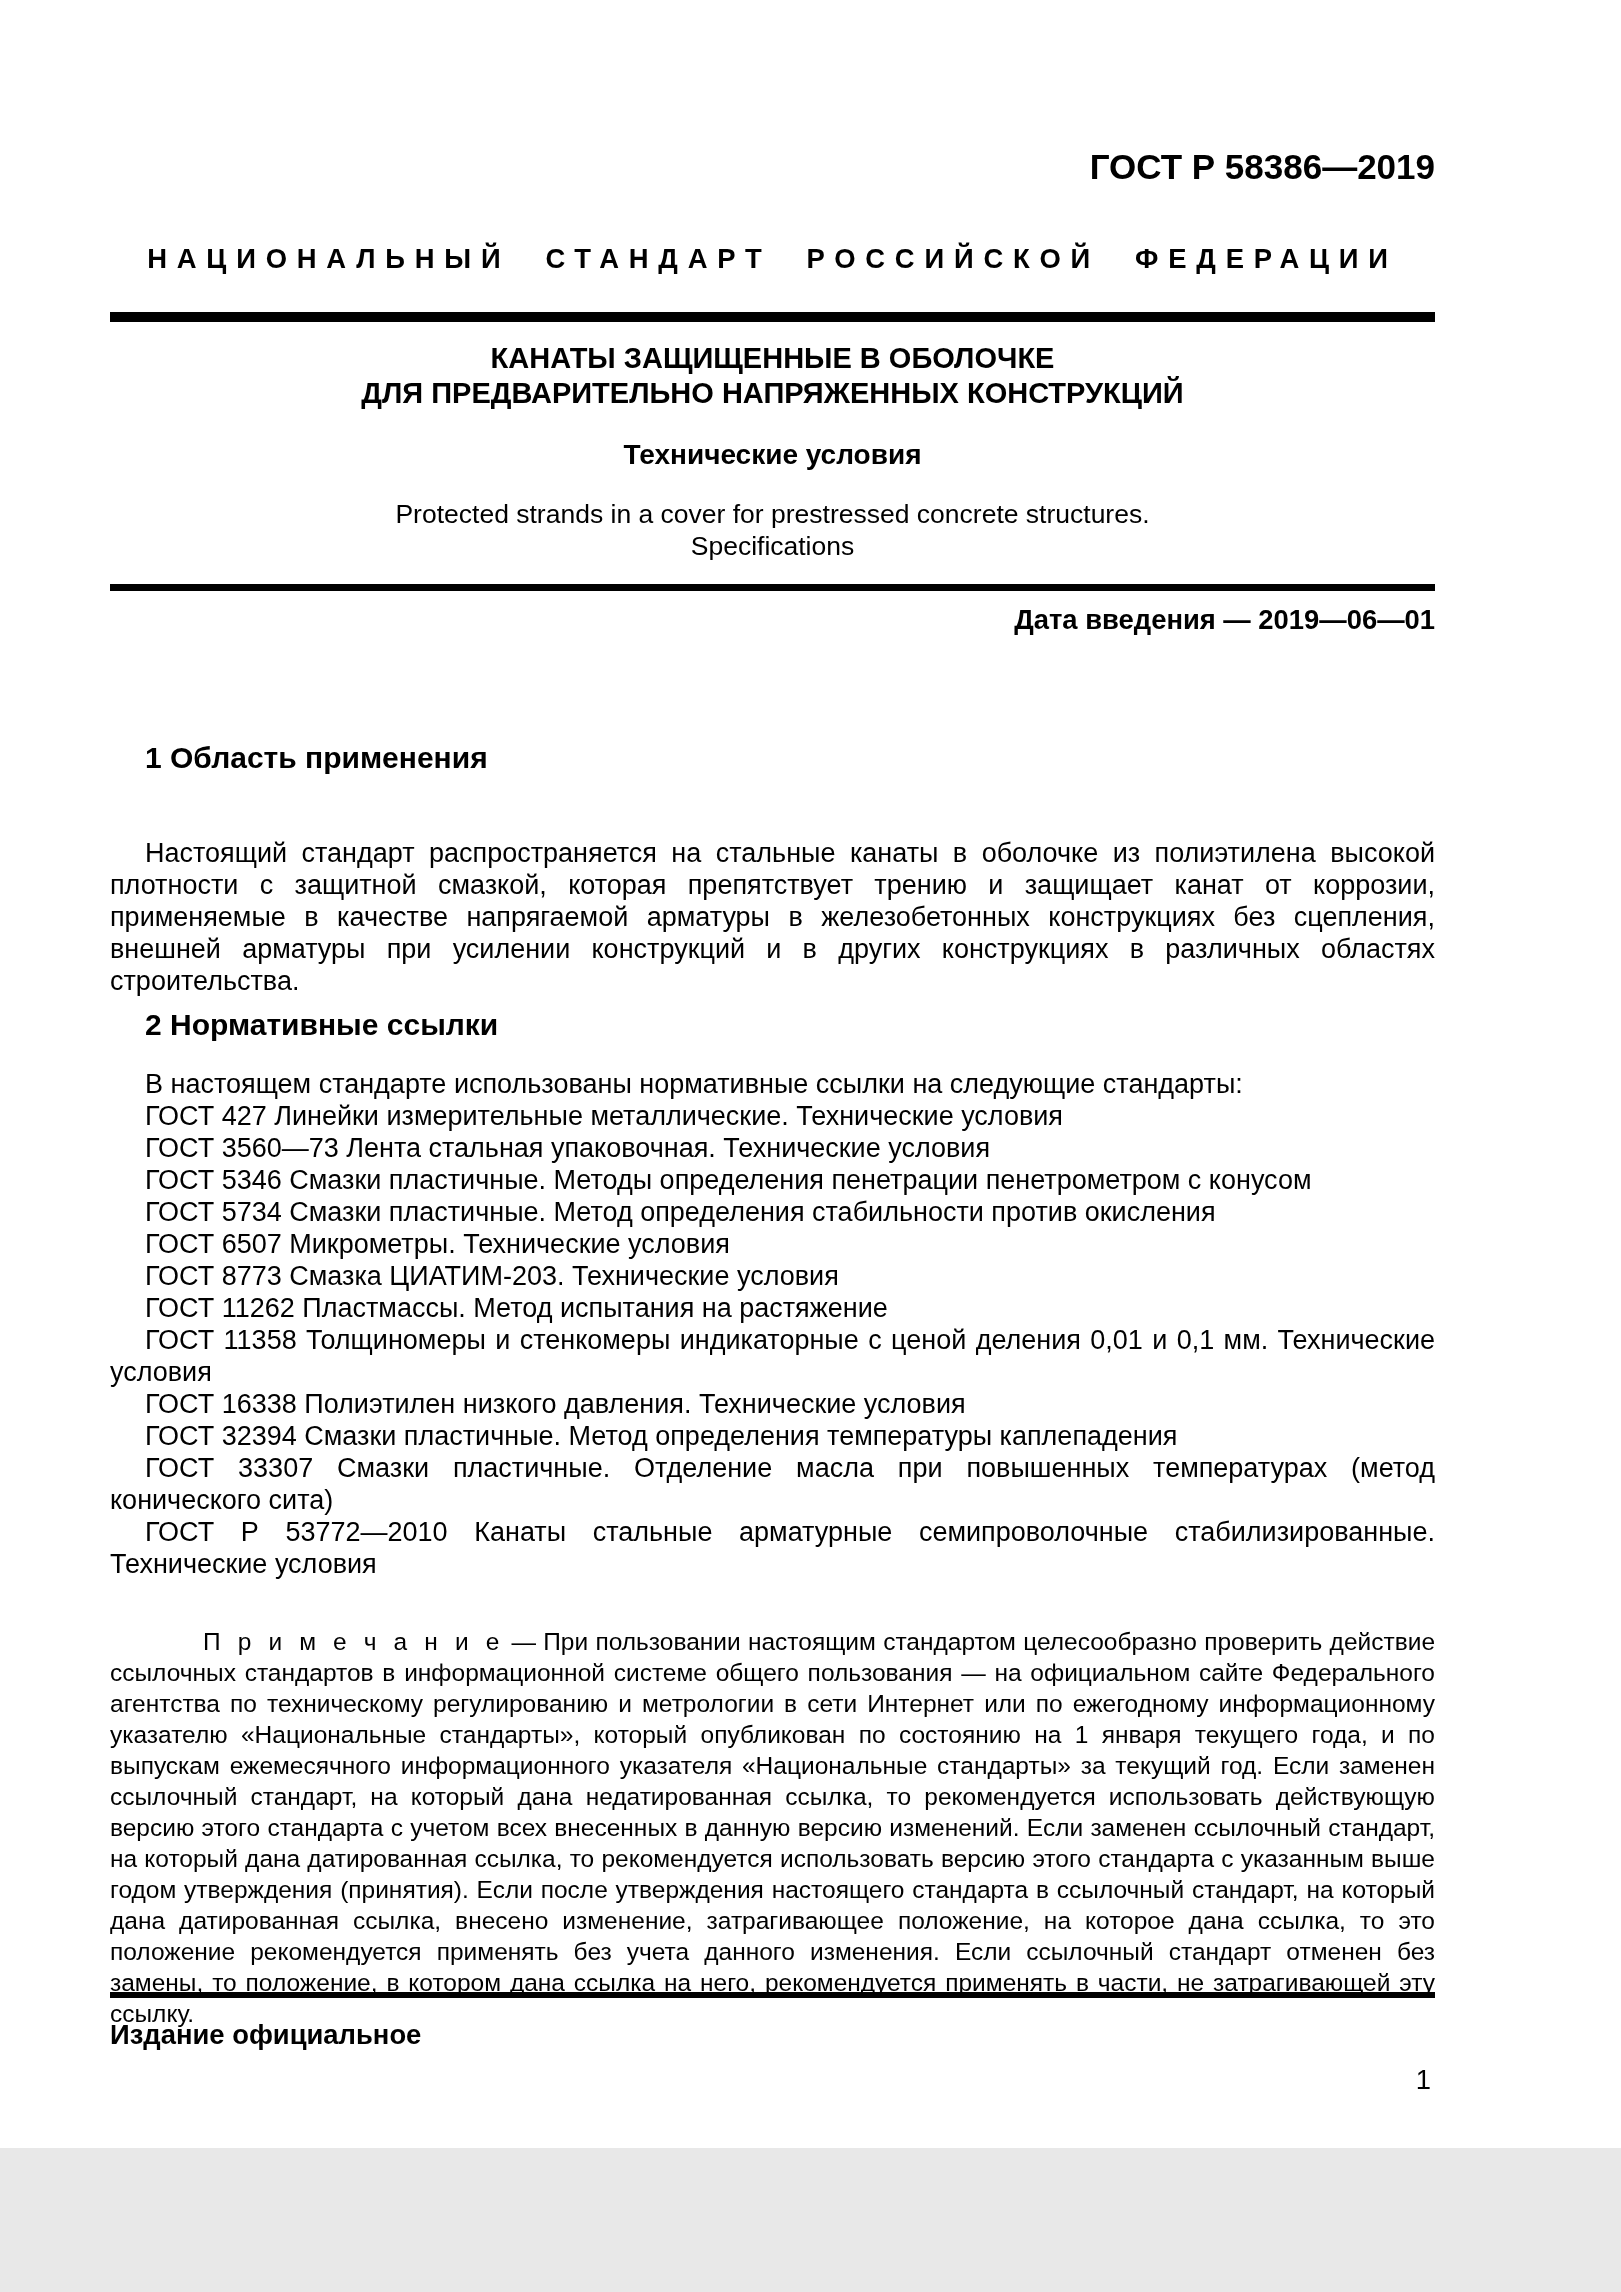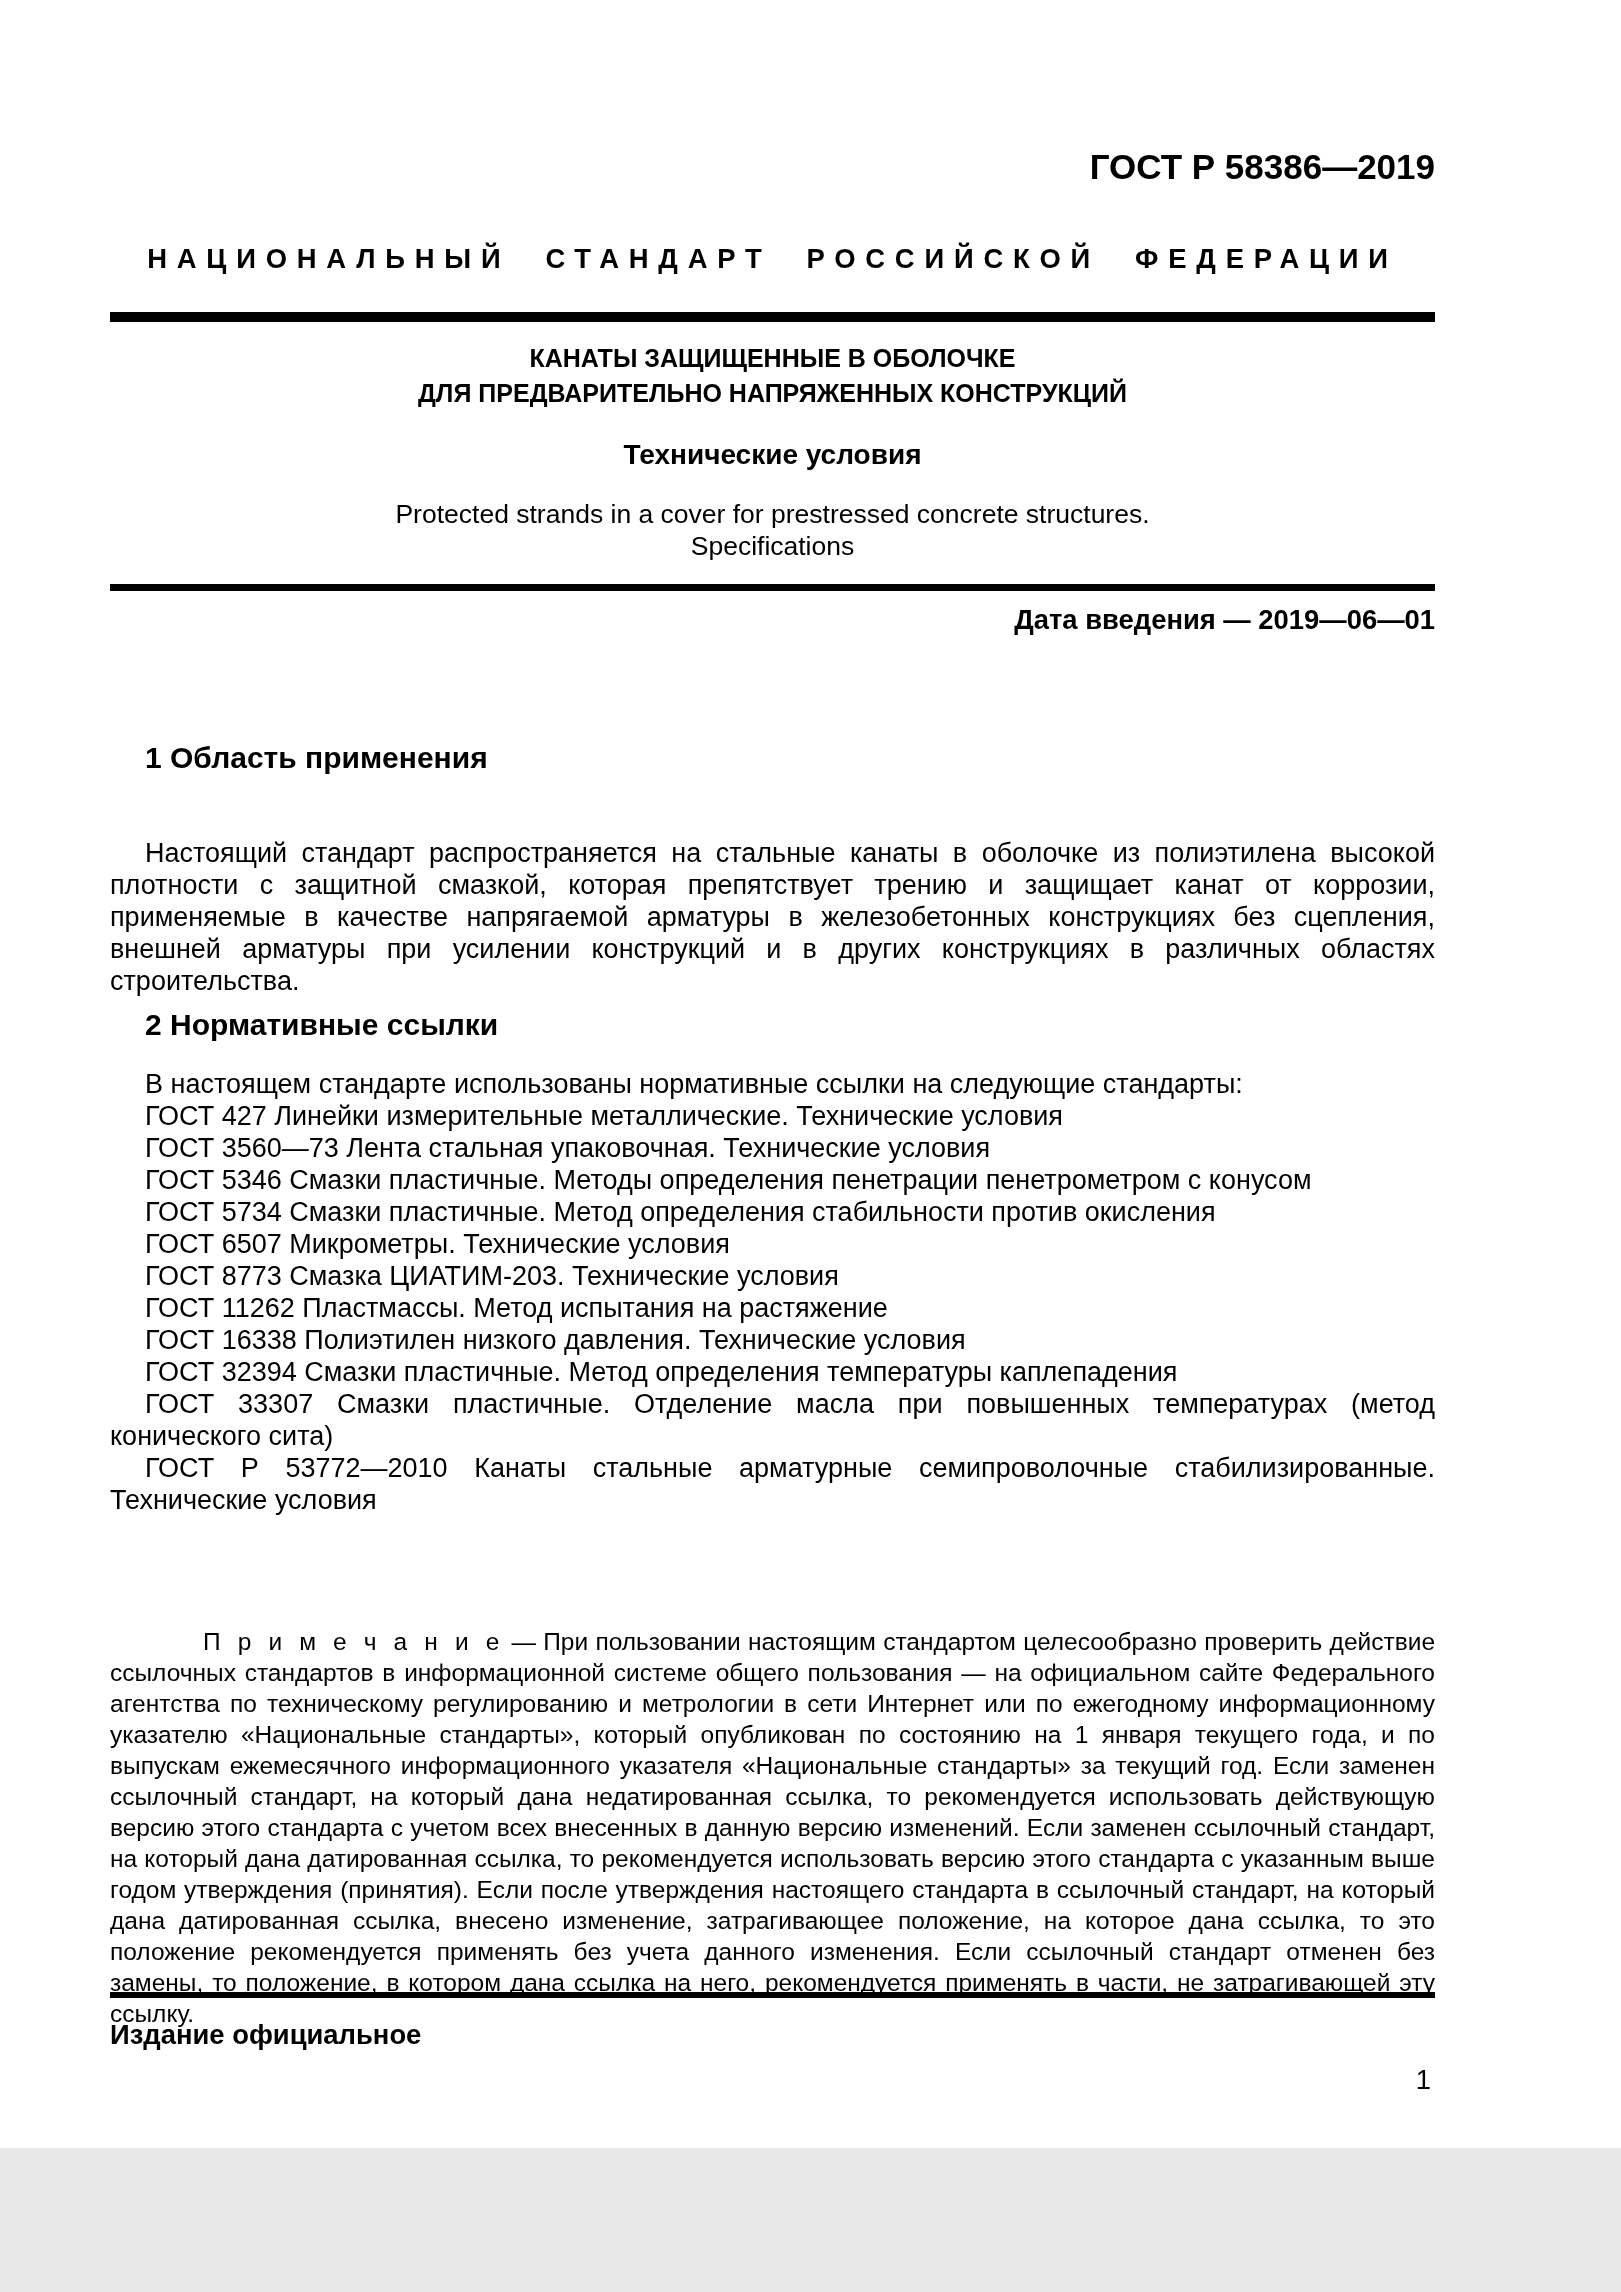--- a/index.html
+++ b/index.html
@@ -25,21 +25,21 @@
     letter-spacing:9.8px;word-spacing:17.6px;
     text-align:center;white-space:nowrap;
   }
   .rule{background:#000;}
   .rule-top{top:312px;height:9.8px;}
   .rule-mid{top:584px;height:6.9px;}
   .rule-bottom{top:1992px;height:5.9px;}
 
   .title-ru{
     top:341px;
-    font-size:25px;font-weight:bold;
+    font-size:29px;font-weight:bold;
     line-height:35px;text-align:center;
   }
   .subtitle-ru{
     top:439px;
     font-size:28px;font-weight:bold;
     text-align:center;
   }
   .subtitle-en{
     top:498px;
     font-size:26.5px;line-height:32px;
@@ -119,20 +119,21 @@
   <div class="abs left-col refs">
     <p class="body-text">В настоящем стандарте использованы нормативные ссылки на следующие стандарты:</p>
 
   <p class="body-text">ГОСТ 427 Линейки измерительные металлические. Технические условия</p>
       <p class="body-text">ГОСТ 3560—73 Лента стальная упаковочная. Технические условия</p>
       <p class="body-text">ГОСТ 5346 Смазки пластичные. Методы определения пенетрации пенетрометром с конусом</p>
       <p class="body-text">ГОСТ 5734 Смазки пластичные. Метод определения стабильности против окисления</p>
       <p class="body-text">ГОСТ 6507 Микрометры. Технические условия</p>
       <p class="body-text">ГОСТ 8773 Смазка ЦИАТИМ-203. Технические условия</p>
       <p class="body-text">ГОСТ 11262 Пластмассы. Метод испытания на растяжение</p>
+      <p class="body-text">ГОСТ 11358 Толщиномеры и стенкомеры индикаторные с ценой деления 0,01 и 0,1 мм. Технические условия</p>
       <p class="body-text">ГОСТ 16338 Полиэтилен низкого давления. Технические условия</p>
       <p class="body-text">ГОСТ 32394 Смазки пластичные. Метод определения температуры каплепадения</p>
       <p class="body-text">ГОСТ 33307 Смазки пластичные. Отделение масла при повышенных температурах (метод конического сита)</p>
       <p class="body-text">ГОСТ Р 53772—2010 Канаты стальные арматурные семипроволочные стабилизированные. Технические условия</p>
     </div>
 
   <p class="abs left-col note"><span class="note-label">П р и м е ч а н и е</span> <span>— При пользовании настоящим стандартом целесообразно проверить действие ссылочных стандартов в информационной системе общего пользования — на официальном сайте Федерального агентства по техническому регулированию и метрологии в сети Интернет или по ежегодному информационному указателю «Национальные стандарты», который опубликован по состоянию на 1 января текущего года, и по выпускам ежемесячного информационного указателя «Национальные стандарты» за текущий год. Если заменен ссылочный стандарт, на который дана недатированная ссылка, то рекомендуется использовать действующую версию этого стандарта с учетом всех внесенных в данную версию изменений. Если заменен ссылочный стандарт, на который дана датированная ссылка, то рекомендуется использовать версию этого стандарта с указанным выше годом утверждения (принятия). Если после утверждения настоящего стандарта в ссылочный стандарт, на который дана датированная ссылка, внесено изменение, затрагивающее положение, на которое дана ссылка, то это положение рекомендуется применять без учета данного изменения. Если ссылочный стандарт отменен без замены, то положение, в котором дана ссылка на него, рекомендуется применять в части, не затрагивающей эту ссылку.</span></p>
 
   <div class="abs left-col rule rule-bottom"></div>
 

